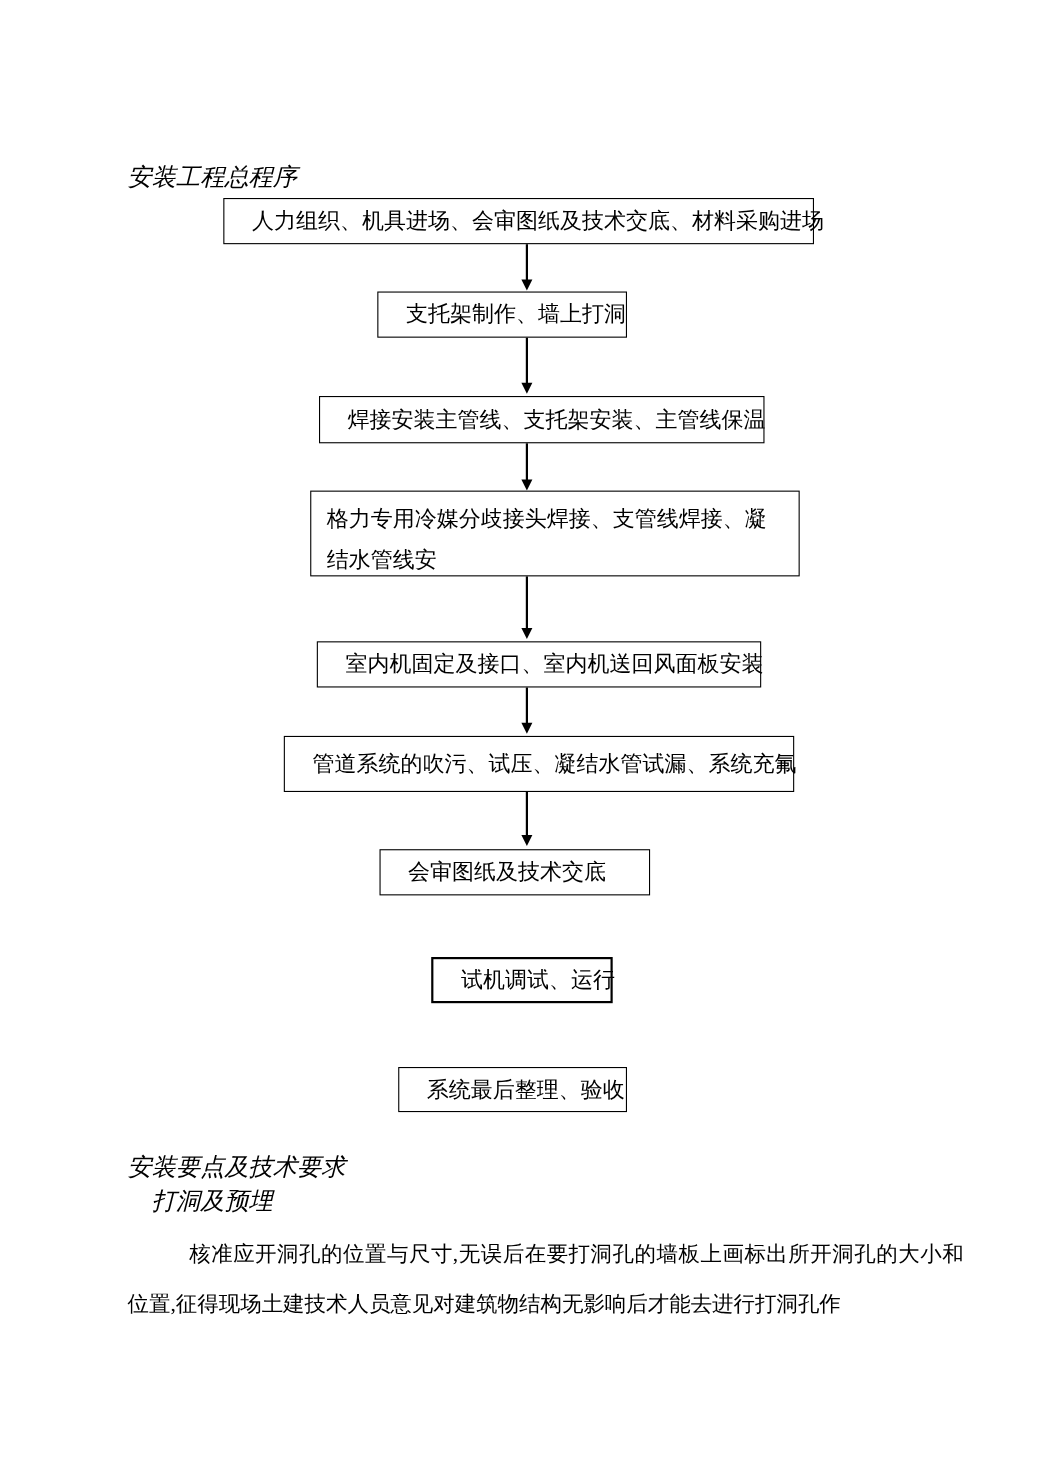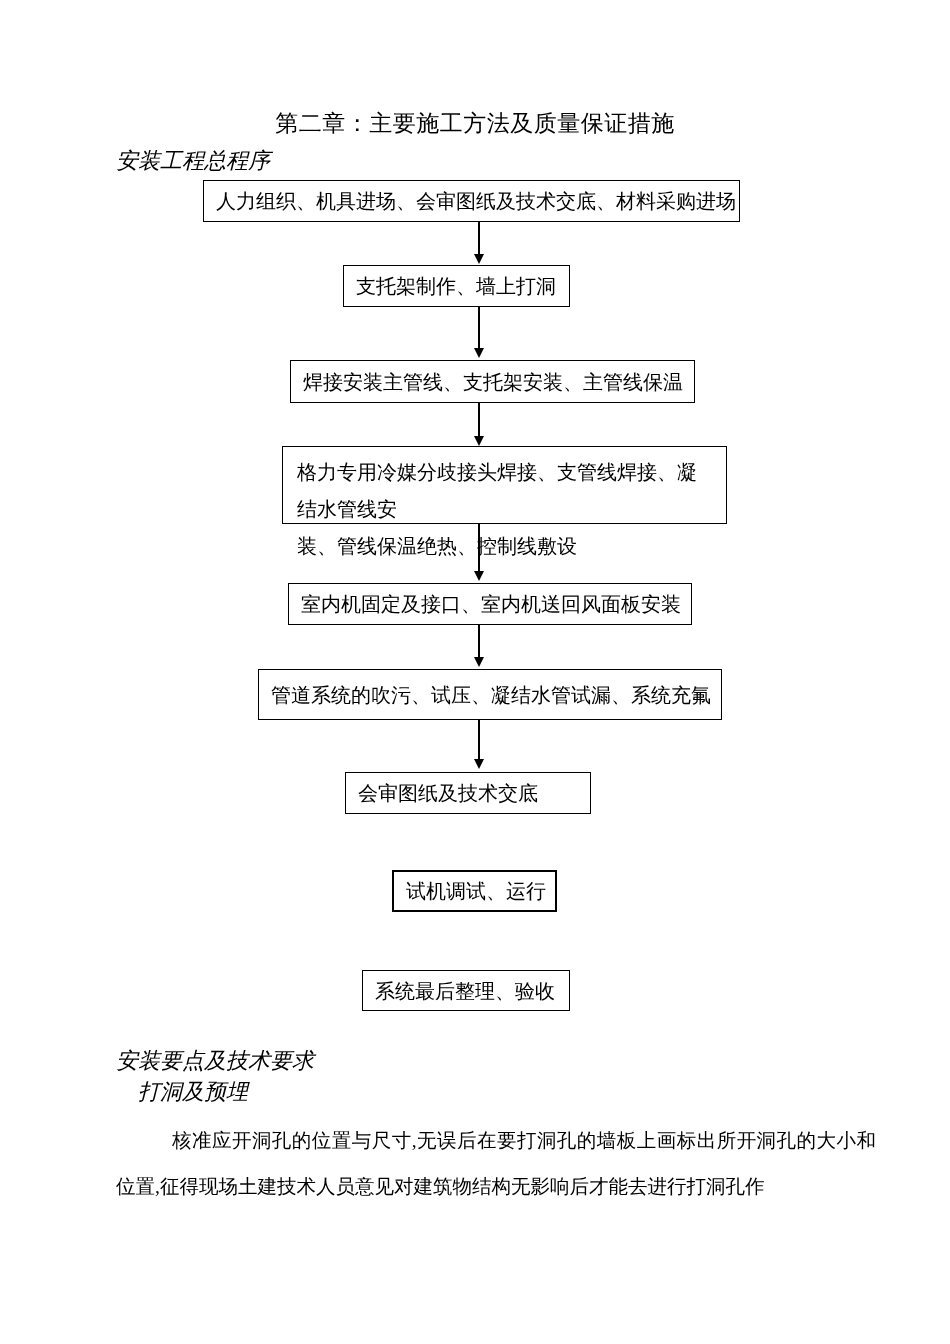--- a/index.html
+++ b/index.html
@@ -43,21 +43,21 @@
   
   .flow-box {
     position: absolute;
     box-sizing: border-box;
     border: 1.6px solid #000000;
     background: #ffffff;
     display: flex;
     align-items: center;
     font-size: 20px;
     line-height: 38px;
-    padding: 0 12px;
+    padding: 0 25px;
     white-space: nowrap;
   }
   .flow-box.tall {
     display: block;
     white-space: normal;
     padding: 7px 14px 0 14px;
     line-height: 37px;
   }
   .flow-box.thick { border-width: 2.2px; }
 
@@ -86,21 +86,20 @@
     text-indent: 56px;
     text-align: justify;
     text-justify: inter-character;
   }
 </style>
 </head>
 <body>
 
 <div class="page">
 
-  <div class="doc-title">第二章：主要施工方法及质量保证措施</div>
 
   <div class="section-head" id="sec-total">安装工程总程序</div>
 
   <div>
 
     <div class="flow-box" style="left:203px; top:180px; width:537px; height:42px;">人力组织、机具进场、会审图纸及技术交底、材料采购进场</div>
 
     <div class="connector" style="left:478px; top:222px; height:33px;"></div>
     <div class="arrow-head" style="left:473.5px; top:254px;"></div>
 
@@ -109,21 +108,20 @@
     <div class="connector" style="left:478px; top:307px; height:42px;"></div>
     <div class="arrow-head" style="left:473.5px; top:348px;"></div>
 
     <div class="flow-box" style="left:290px; top:360px; width:405px; height:43px;">焊接安装主管线、支托架安装、主管线保温</div>
 
     <div class="connector" style="left:478px; top:403px; height:34px;"></div>
     <div class="arrow-head" style="left:473.5px; top:436px;"></div>
 
     <div class="flow-box tall" style="left:261px; top:446px; width:445px; height:78px;margin-left:21px;">
       <div>格力专用冷媒分歧接头焊接、支管线焊接、凝结水管线安</div>
-      <div>装、管线保温绝热、控制线敷设</div>
     </div>
 
     <div class="connector" style="left:478px; top:524px; height:48px;"></div>
     <div class="arrow-head" style="left:473.5px; top:571px;"></div>
 
     <div class="flow-box" style="left:288px; top:583px; width:404px; height:42px;">室内机固定及接口、室内机送回风面板安装</div>
 
     <div class="connector" style="left:478px; top:625px; height:33px;"></div>
     <div class="arrow-head" style="left:473.5px; top:657px;"></div>
 

